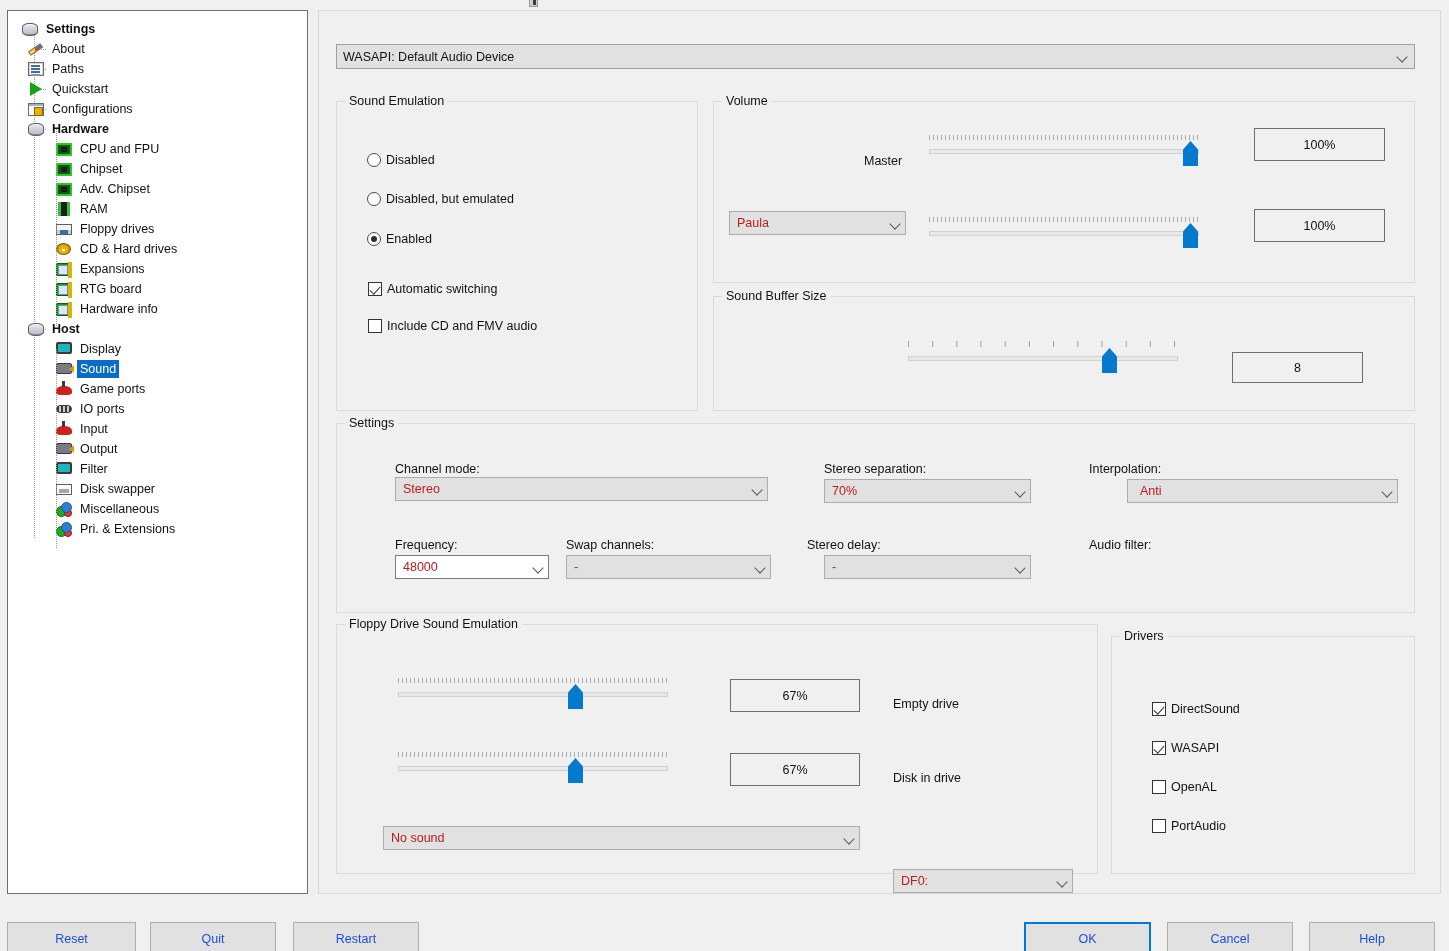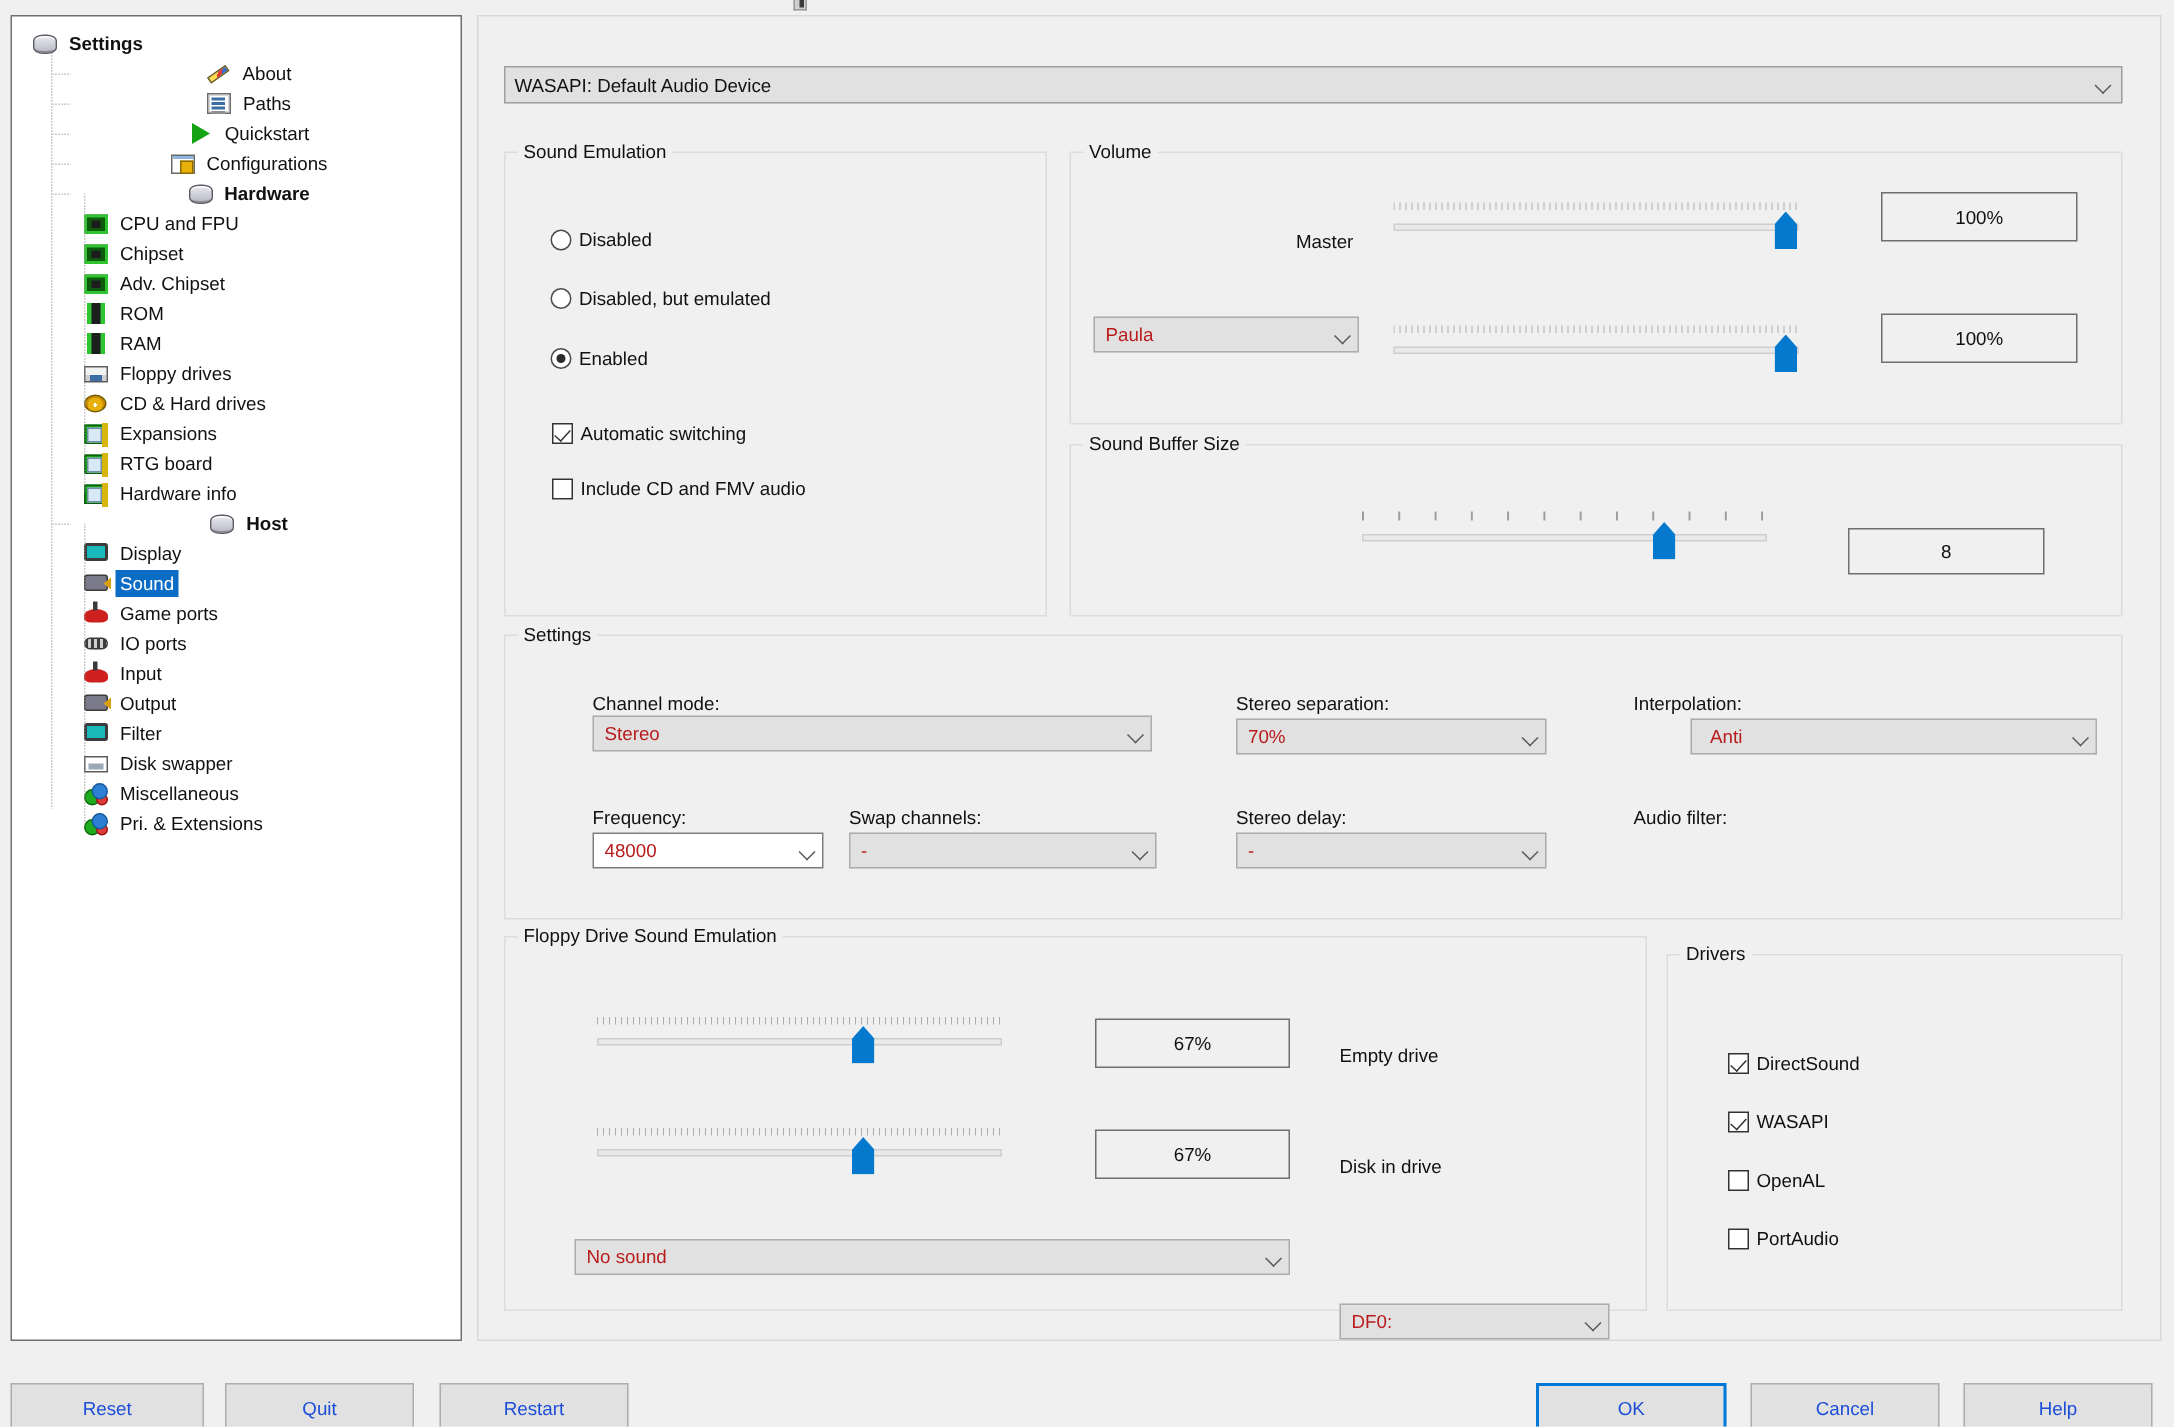--- a/index.html
+++ b/index.html
@@ -33,21 +33,21 @@
   .tnode .ico {
     width: 16px; height: 16px;
     margin-right: 5px;
     position: relative;
     flex: 0 0 16px;
   }
   .tnode .lbl { font-size: 12.5px; line-height: 16px; padding: 1px 3px; }
   .tnode.root .lbl { font-weight: bold; }
   .tnode.sel .lbl { background: #0a6cc4; color: #ffffff; }
   .lvl0 { padding-left: 14px; }
-  .lvl1 { padding-left: 20px; justify-content: center; }
+  .lvl1 { padding-left: 20px; }
   .lvl2 { padding-left: 48px; }
 
   
   .dotv {
     position: absolute; left: 26px; top: 0; bottom: 0; width: 1px;
     background-image: linear-gradient(to bottom,#9a9a9a 50%,transparent 50%);
     background-size: 1px 2px;
   }
   .dash {
     position: absolute; left: 27px; width: 12px; height: 1px;
@@ -280,27 +280,20 @@
           <span class="ico">
             <span class="ic ic-chip"></span>
           </span>
           <span class="lbl">Adv. Chipset</span>
         </div>
         <div class="tnode lvl2">
           <div class="dash2" style="top: 10px;"></div>
           <span class="ico">
             <span class="ic ic-rom"></span>
           </span>
-          <span class="lbl">ROM</span>
-        </div>
-        <div class="tnode lvl2">
-          <div class="dash2" style="top: 10px;"></div>
-          <span class="ico">
-            <span class="ic ic-rom"></span>
-          </span>
           <span class="lbl">RAM</span>
         </div>
         <div class="tnode lvl2">
           <div class="dash2" style="top: 10px;"></div>
           <span class="ico">
             <span class="ic ic-floppy"></span>
           </span>
           <span class="lbl">Floppy drives</span>
         </div>
         <div class="tnode lvl2">
@@ -512,21 +505,21 @@
         <span>-</span>
         <span class="arrow"></span>
       </div>
 
       <div class="flabel" style="left:487px; top:38px;">Stereo separation:</div>
       <div class="cbx" style="left:487px; top:55px; width:207px;">
         <span>70%</span>
         <span class="arrow"></span>
       </div>
 
-      <div class="flabel" style="left:487px; top:114px;text-align:center;">Stereo delay:</div>
+      <div class="flabel" style="left:470px; top:114px;text-align:center;">Stereo delay:</div>
       <div class="cbx" style="left:487px; top:131px; width:207px;">
         <span>-</span>
         <span class="arrow"></span>
       </div>
 
       <div class="flabel" style="left:752px; top:38px;">Interpolation:</div>
       <div class="cbx" style="left:790px; top:55px; width:271px;padding-left:12px;">
         <span>Anti</span>
         <span class="arrow"></span>
       </div>

